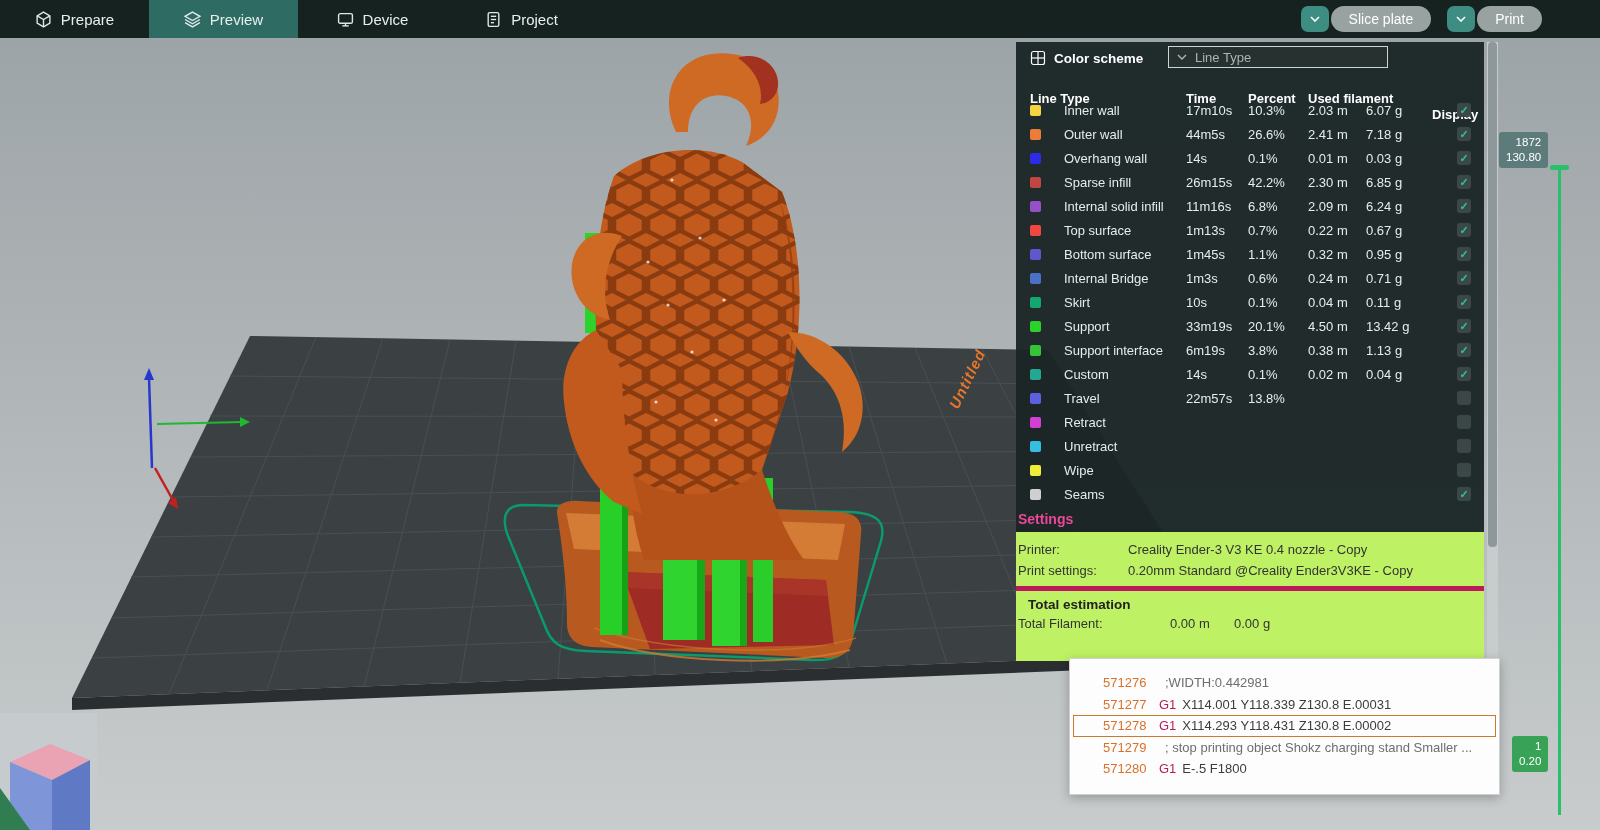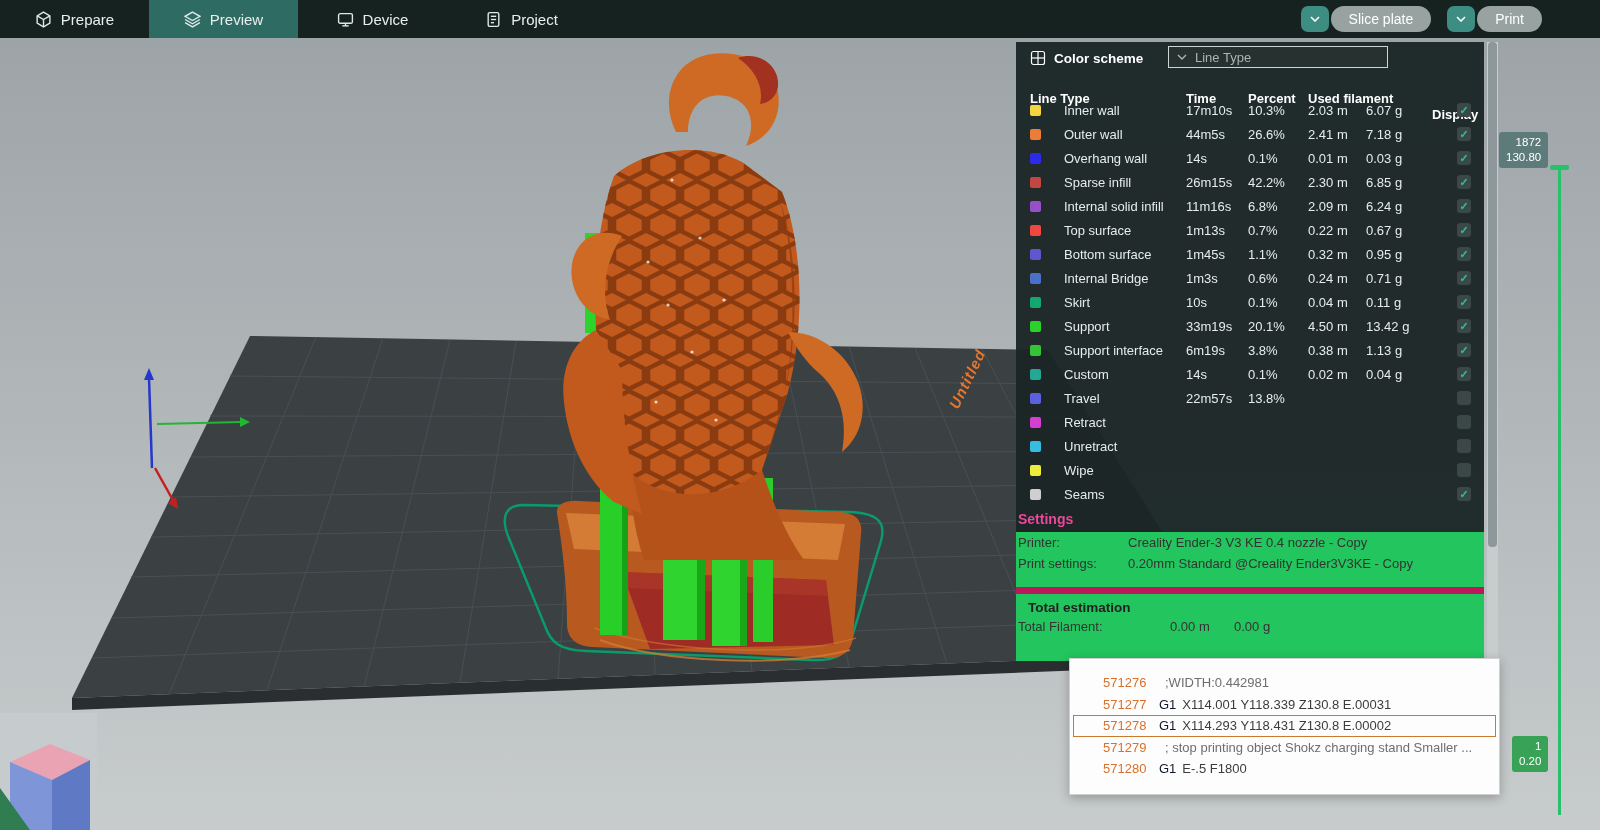--- a/index.html
+++ b/index.html
@@ -31,37 +31,37 @@
   .phead .h-type{grid-column:1/3;}
   .phead .h-used{grid-column:5/7;}
   .phead .h-disp{grid-column:7/9;text-align:right;padding-right:10px;margin-top:33px;}
   .crow{height:24px;font-size:13px;}
   .sw{width:11px;height:11px;border-radius:2px;display:inline-block;}
   .chk{width:14px;height:14px;background:#3c4848;border-radius:3px;justify-self:center;text-align:center;
        font-size:11px;line-height:14px;font-weight:bold;color:#2ec08e;cursor:pointer;}
   .chk::after{content:"\2713";visibility:hidden;}
   .chk[data-checked="true"]::after{visibility:visible;}
   .settings-band{height:26px;display:flex;align-items:center;padding-left:2px;color:#ec4899;font-weight:bold;font-size:14px;}
-  .card{background:#22c55e;height:129px;color:#333;box-sizing:border-box;overflow:hidden;}
+  .card{background:#bef264;height:129px;color:#333;padding-top:7px;box-sizing:border-box;overflow:hidden;}
   .srow{display:flex;font-size:13px;line-height:21px;padding-left:2px;}
   .srow .sl{width:110px;}
-  .total-title{margin-top:13px;border-top:7px solid #be185d;padding:6px 0 2px 12px;font-weight:bold;color:#222;font-size:13.5px;}
+  .total-title{margin-top:5px;border-top:5px solid #be185d;padding:6px 0 2px 12px;font-weight:bold;color:#222;font-size:13.5px;}
   .tfrow{display:flex;padding-left:2px;font-size:13px;line-height:20px;}
   .tfrow .sl{width:152px;}
   .tfrow .v1{width:64px;}
   
   .panel-scrollbar{position:absolute;left:1487px;top:42px;width:11px;height:619px;background:#c7cccd;z-index:25;}
   .panel-scroll-thumb{position:absolute;top:0;left:1px;width:9px;height:505px;background:#8e979a;border-radius:4px;cursor:pointer;}
   
   .gcode{position:absolute;left:1069px;top:658px;width:431px;height:137px;background:#fdfdfd;border:1px solid #d0d0d0;
          box-shadow:0 3px 10px rgba(0,0,0,0.25);z-index:40;padding-top:13px;box-sizing:border-box;overflow:hidden;}
   .gline{display:flex;height:21.5px;align-items:center;padding-left:32px;font-size:13px;border:1px solid transparent;box-sizing:border-box;cursor:pointer;}
   .gline[data-hl="true"]{border-color:#c97a2e;margin-left:3px;margin-right:3px;padding-left:29px;}
   .gnum{width:56px;color:#d9702b;flex:none;}
-  .gcmd{color:#0f172a;margin-right:6px;}
+  .gcmd{color:#be185d;margin-right:6px;}
   .gtxt{color:#3c3c3c;white-space:nowrap;}
   .gtxt[data-comment="true"]{color:#6e6e6e;}
   
   .badge-top{position:absolute;left:1499px;top:132px;background:#5d7b7b;color:#fff;font-size:11.5px;line-height:15px;
              padding:3px 7px;border-radius:3px;text-align:right;z-index:15;}
   .badge-bottom{position:absolute;left:1512px;top:736px;background:#38a356;color:#fff;font-size:11.5px;line-height:15px;
              padding:3px 7px;border-radius:3px;text-align:right;z-index:15;}
   .layer-slider-track{position:absolute;left:1558px;top:170px;width:3px;height:645px;background:#28c06a;z-index:14;}
   .slider-handle{position:absolute;left:1550px;top:165px;width:19px;height:5px;background:#28c06a;border-radius:2px;z-index:15;cursor:pointer;}
 </style>

